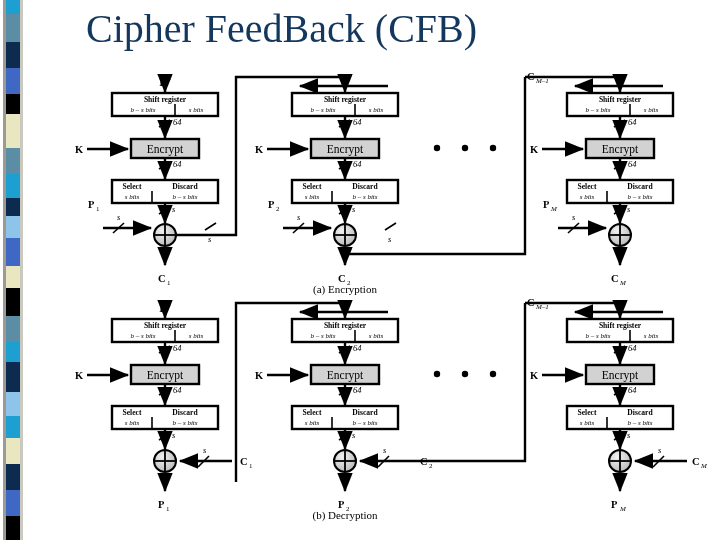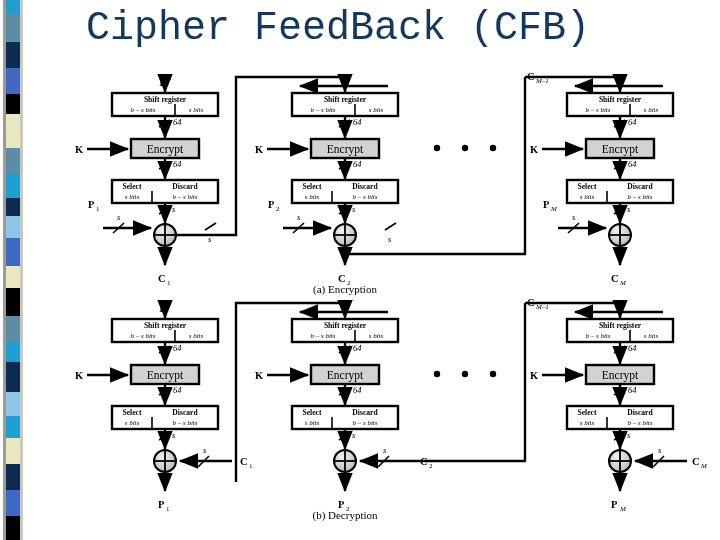--- a/index.html
+++ b/index.html
@@ -13,21 +13,21 @@
   #sidebar{position:absolute;left:0;top:0;width:24px;height:540px;}
   #sidebar .blk{position:absolute;left:6px;width:14px;}
   #sidebar .edge{position:absolute;top:0;height:540px;width:3px;background:#9b9b93;}
   #sidebar .edgeL{left:3px;}
   #sidebar .edgeR{left:20px;background:#c9c9c2;}
 
   
   #title{
     position:absolute;left:86px;top:6px;width:600px;
     font-size:40px;line-height:46px;color:#14375e;
-    font-family:Liberation Mono, monospace;white-space:nowrap;
+    font-family:Liberation Serif, serif;white-space:nowrap;
   }
 
   
   #diagram{position:absolute;left:0;top:60px;width:696px;height:480px;}
   #diagram svg{display:block;}
 </style>
 </head>
 <body>
 
 <div id="slide">

